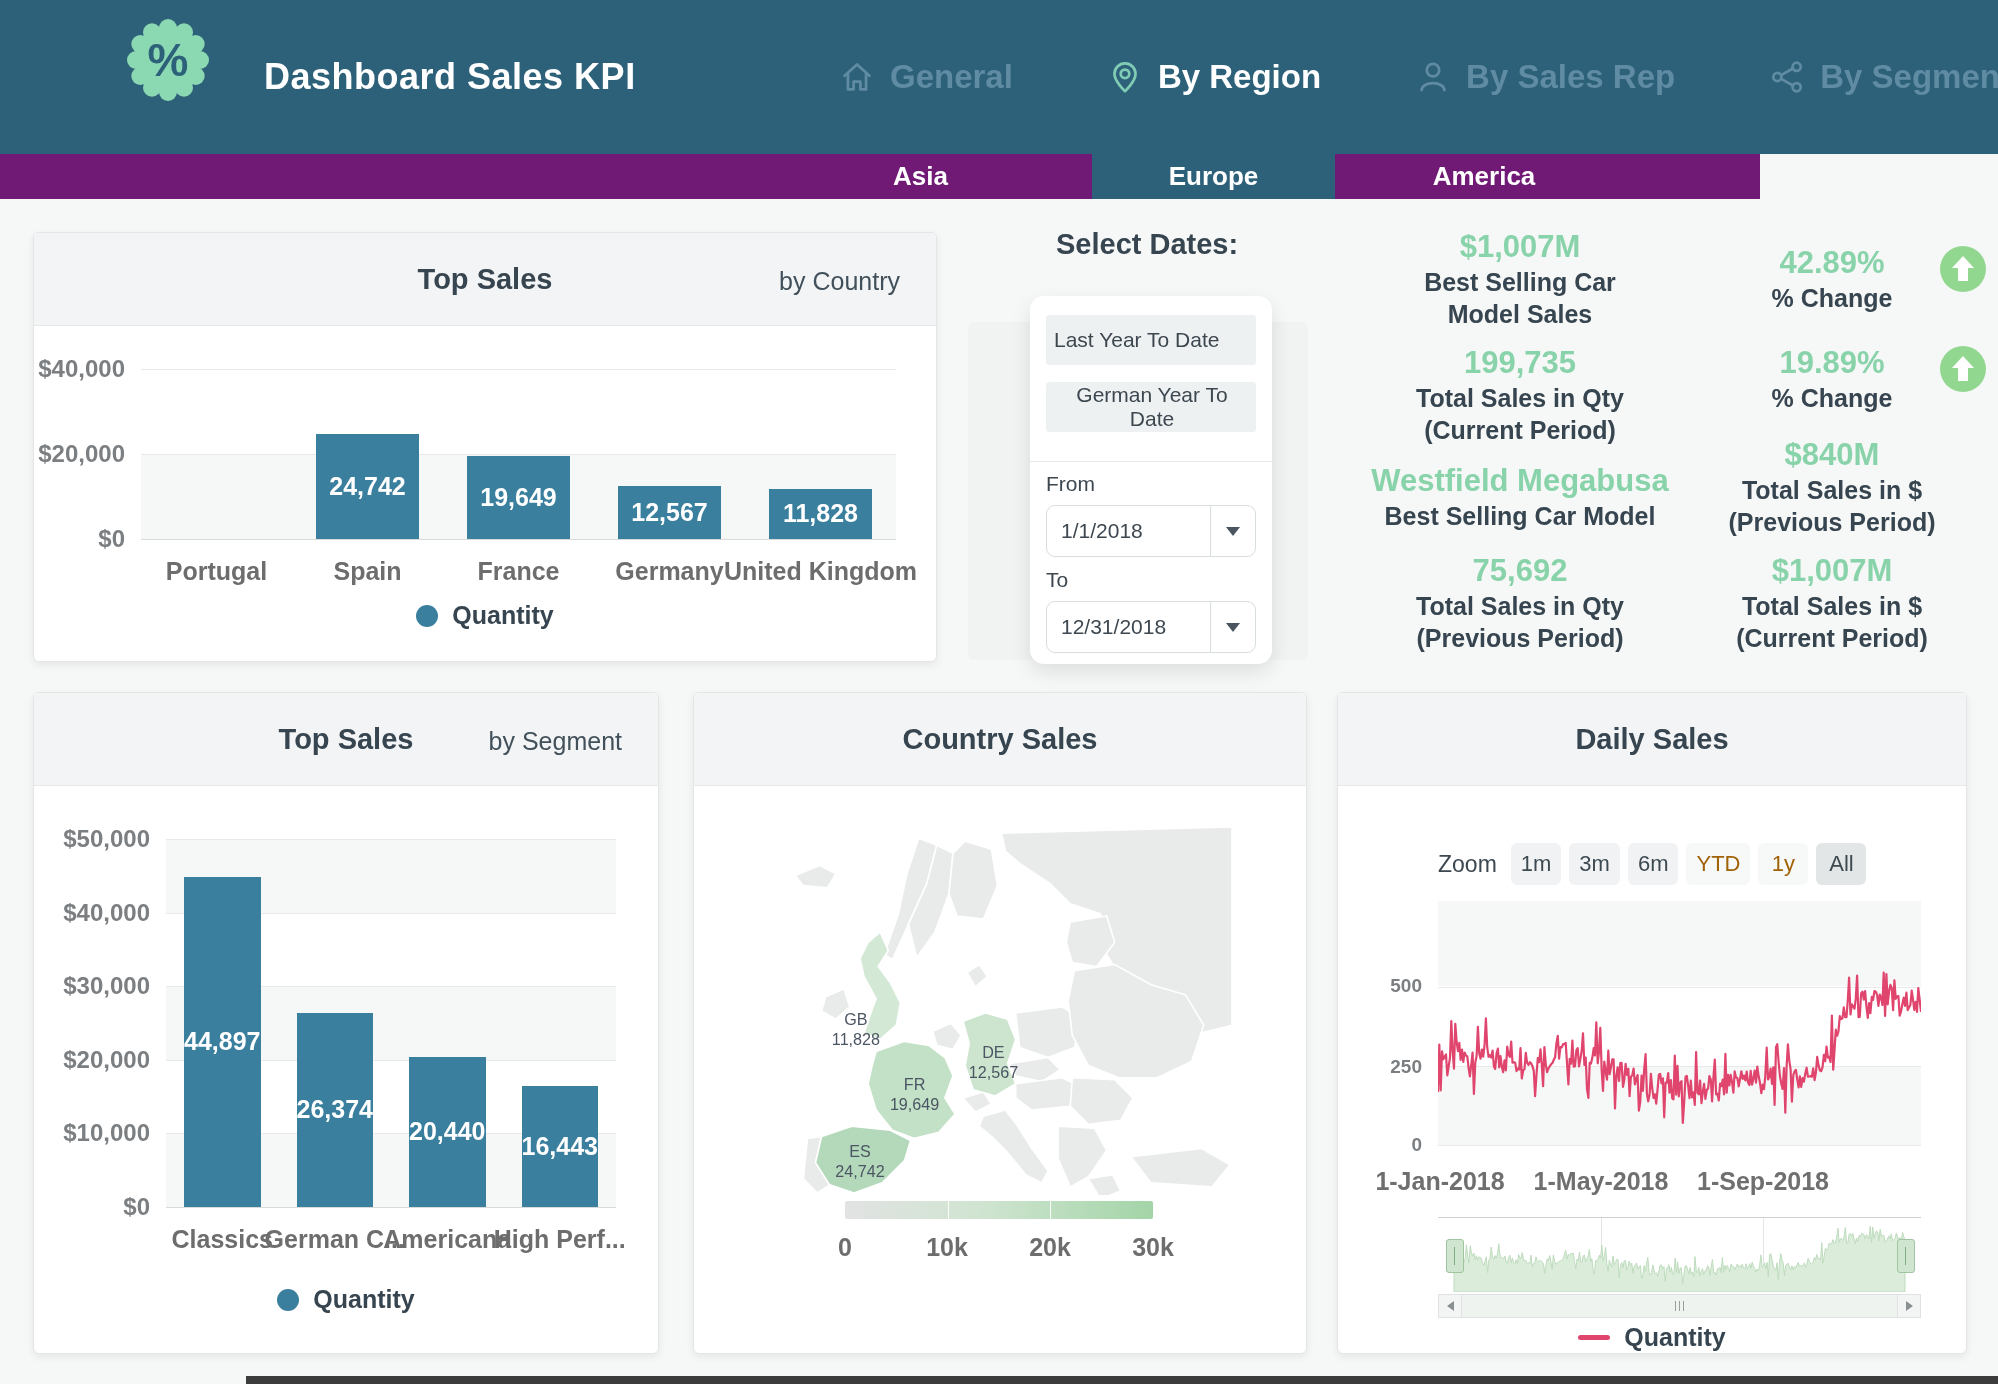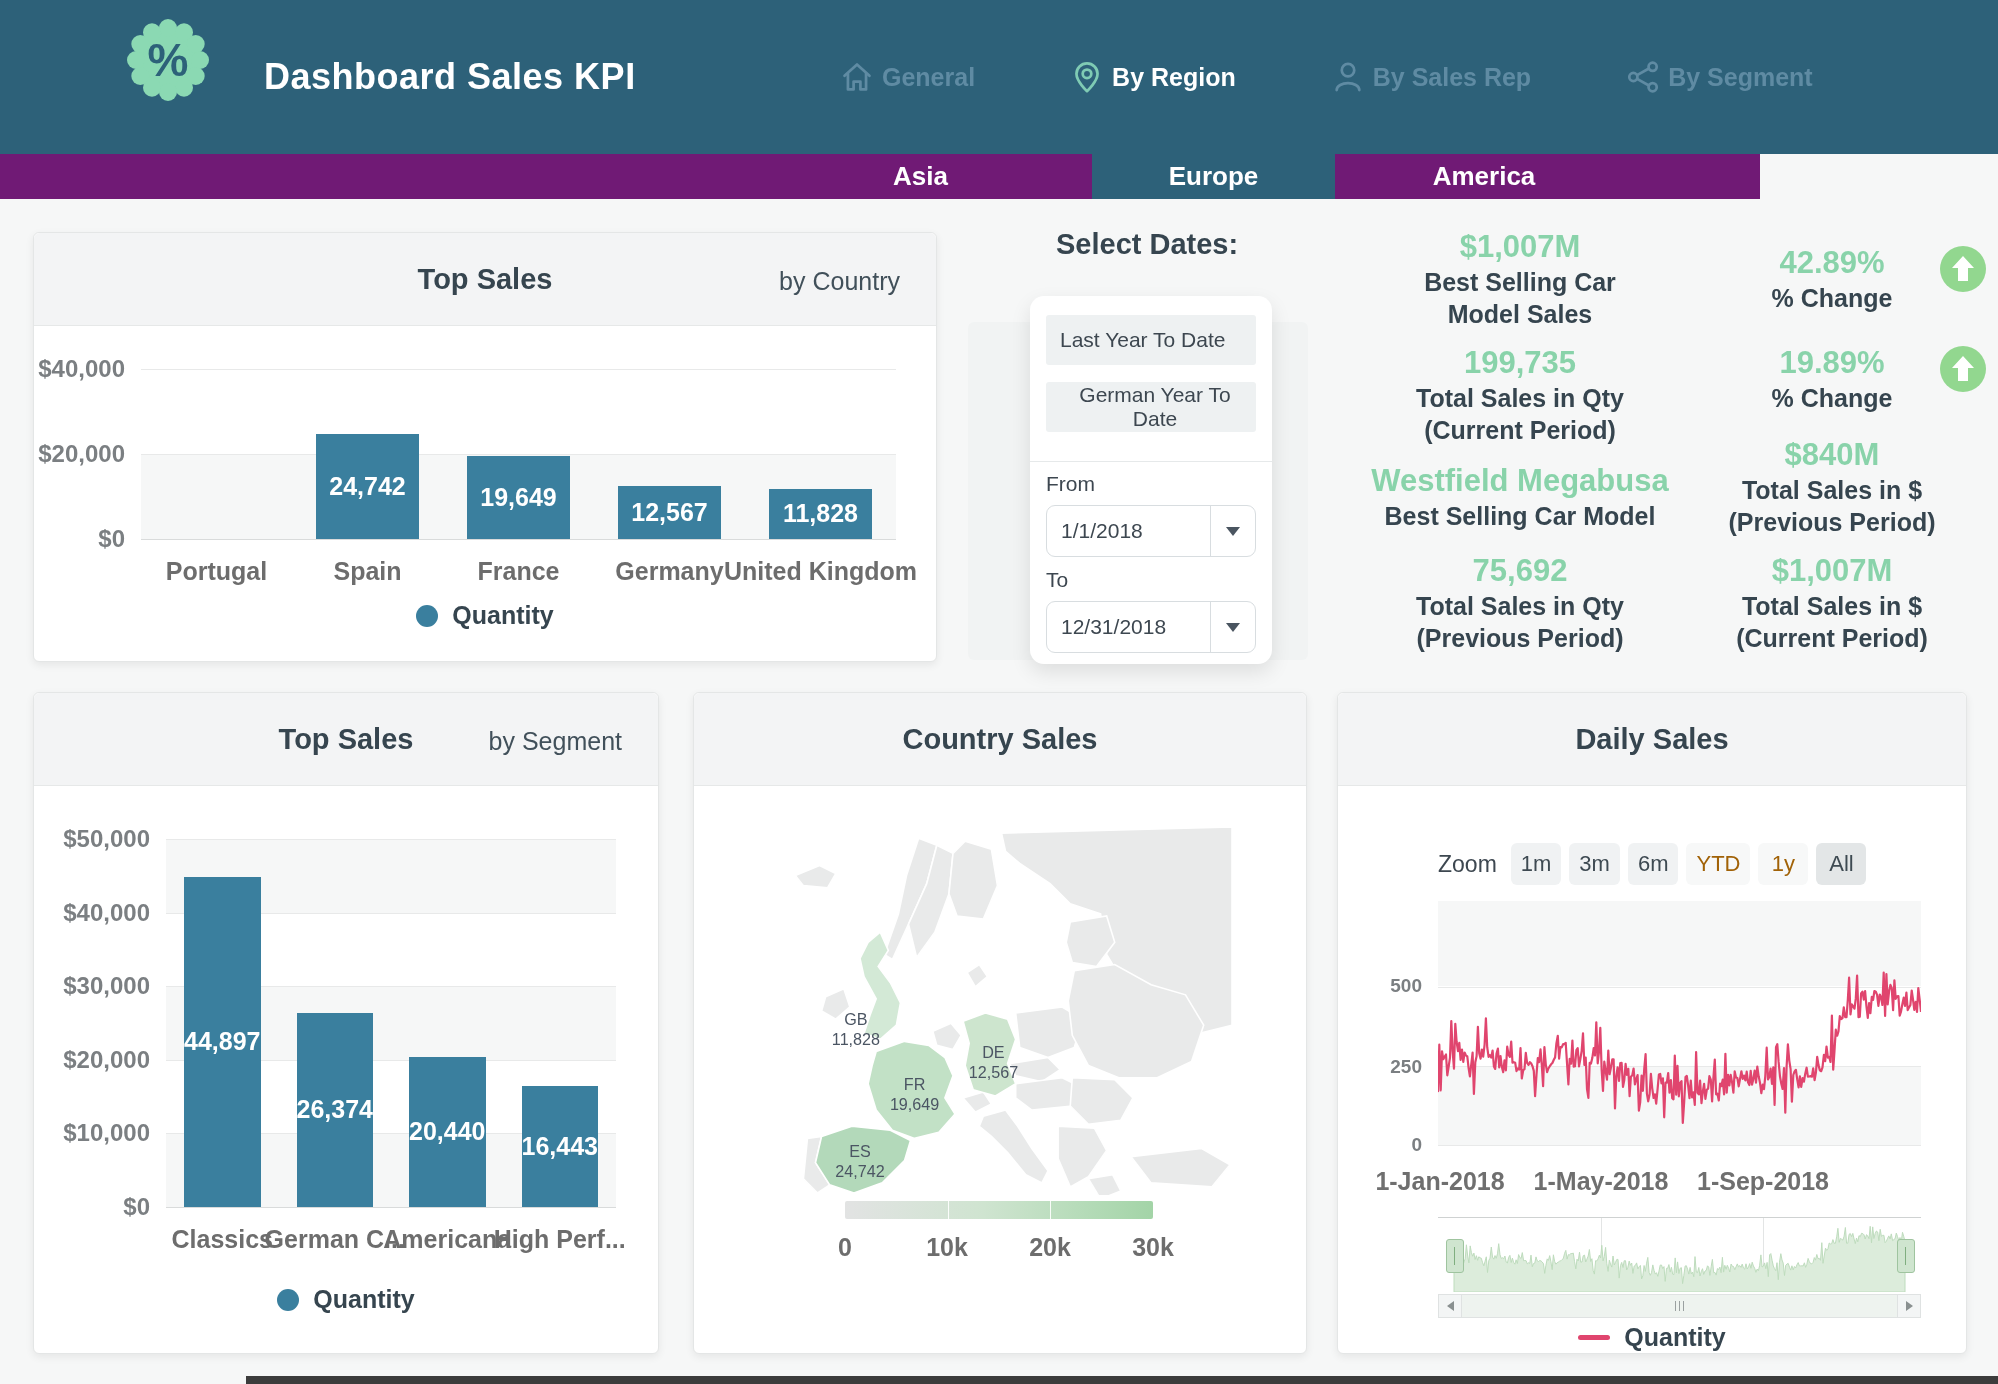--- a/index.html
+++ b/index.html
@@ -3,21 +3,21 @@
 <meta charset="utf-8">
 <style>
   html,body{margin:0;padding:0;}
   body{width:1998px;height:1384px;position:relative;overflow:hidden;background:#f6f7f7;
        font-family:"Liberation Sans",sans-serif;}
   
   .header{position:absolute;left:0;top:0;width:1998px;height:154px;background:#2d6179;display:flex;align-items:center;}
   .logo{position:absolute;left:122px;top:14px;width:92px;height:92px;}
   .app-title{position:absolute;left:264px;top:56px;color:#ffffff;font-size:36px;font-weight:700;letter-spacing:.5px;}
   .nav{position:absolute;left:840px;top:0;height:154px;display:flex;align-items:center;gap:95px;}
-  .nav-item{display:flex;align-items:center;gap:8px;color:#5f8ba3;font-size:25px;font-weight:700;cursor:pointer;white-space:nowrap;}
+  .nav-item{display:flex;align-items:center;gap:16px;color:#5f8ba3;font-size:33px;font-weight:700;cursor:pointer;white-space:nowrap;}
   .nav-item.active{color:#ffffff;}
   .nav-item svg{display:block;}
   
   .tabbar{position:absolute;left:0;top:154px;width:1760px;height:45px;background:#701a75;}
   .tab{position:absolute;top:0;height:45px;display:flex;align-items:center;justify-content:center;
        color:#ffffff;font-size:26px;font-weight:700;cursor:pointer;}
   .tab.active{background:#2d6179;}
   
   .card{position:absolute;background:#ffffff;border:1px solid #e4e6e6;border-radius:6px;
         box-shadow:0 3px 8px rgba(0,0,0,.07);}
@@ -39,21 +39,21 @@
   .legend{position:absolute;left:0;right:0;display:flex;align-items:center;justify-content:center;gap:14px;}
   .legend-dot{width:22px;height:22px;border-radius:50%;background:#3a7f9e;}
   .legend-dash{width:32px;height:5px;border-radius:3px;background:#e0456e;}
   .legend-text{color:#36454f;font-size:25px;font-weight:700;}
   
   .sd-heading{position:absolute;left:1056px;top:228px;color:#36454f;font-size:29px;font-weight:700;}
   .sd-panel{position:absolute;left:968px;top:322px;width:340px;height:338px;background:#f1f3f3;border-radius:6px;}
   .sd-card{position:absolute;left:1030px;top:296px;width:242px;height:368px;background:#ffffff;border-radius:14px;
            box-shadow:0 8px 20px rgba(0,0,0,.10);padding:0;}
   .preset-btn{position:absolute;left:16px;width:210px;height:50px;background:#eef1f2;border:none;border-radius:3px;
-              display:flex;align-items:center;padding-left:14px;color:#3d4750;font-size:21px;cursor:pointer;box-sizing:border-box;}
+              display:flex;align-items:center;padding-left:8px;color:#3d4750;font-size:21px;cursor:pointer;box-sizing:border-box;}
   .sd-divider{position:absolute;left:0;right:0;top:165px;height:1px;background:#e6e9ea;}
   .sd-label{position:absolute;left:16px;color:#3d4750;font-size:21px;}
   .sd-select{position:absolute;left:16px;width:210px;height:52px;background:#ffffff;border:1px solid #d8dde0;border-radius:9px;
              display:flex;align-items:center;cursor:pointer;box-sizing:border-box;}
   .sd-select .val{flex:1;padding-left:14px;color:#3d4750;font-size:21px;}
   .sd-select .caret-box{width:44px;height:100%;border-left:1px solid #d8dde0;display:flex;align-items:center;justify-content:center;}
   .caret{width:0;height:0;border-left:7px solid transparent;border-right:7px solid transparent;border-top:9px solid #4a5560;}
   
   .kpi-cell{position:absolute;text-align:center;}
   .kpi-value{color:#89d3aa;font-size:31px;font-weight:700;line-height:38px;}

